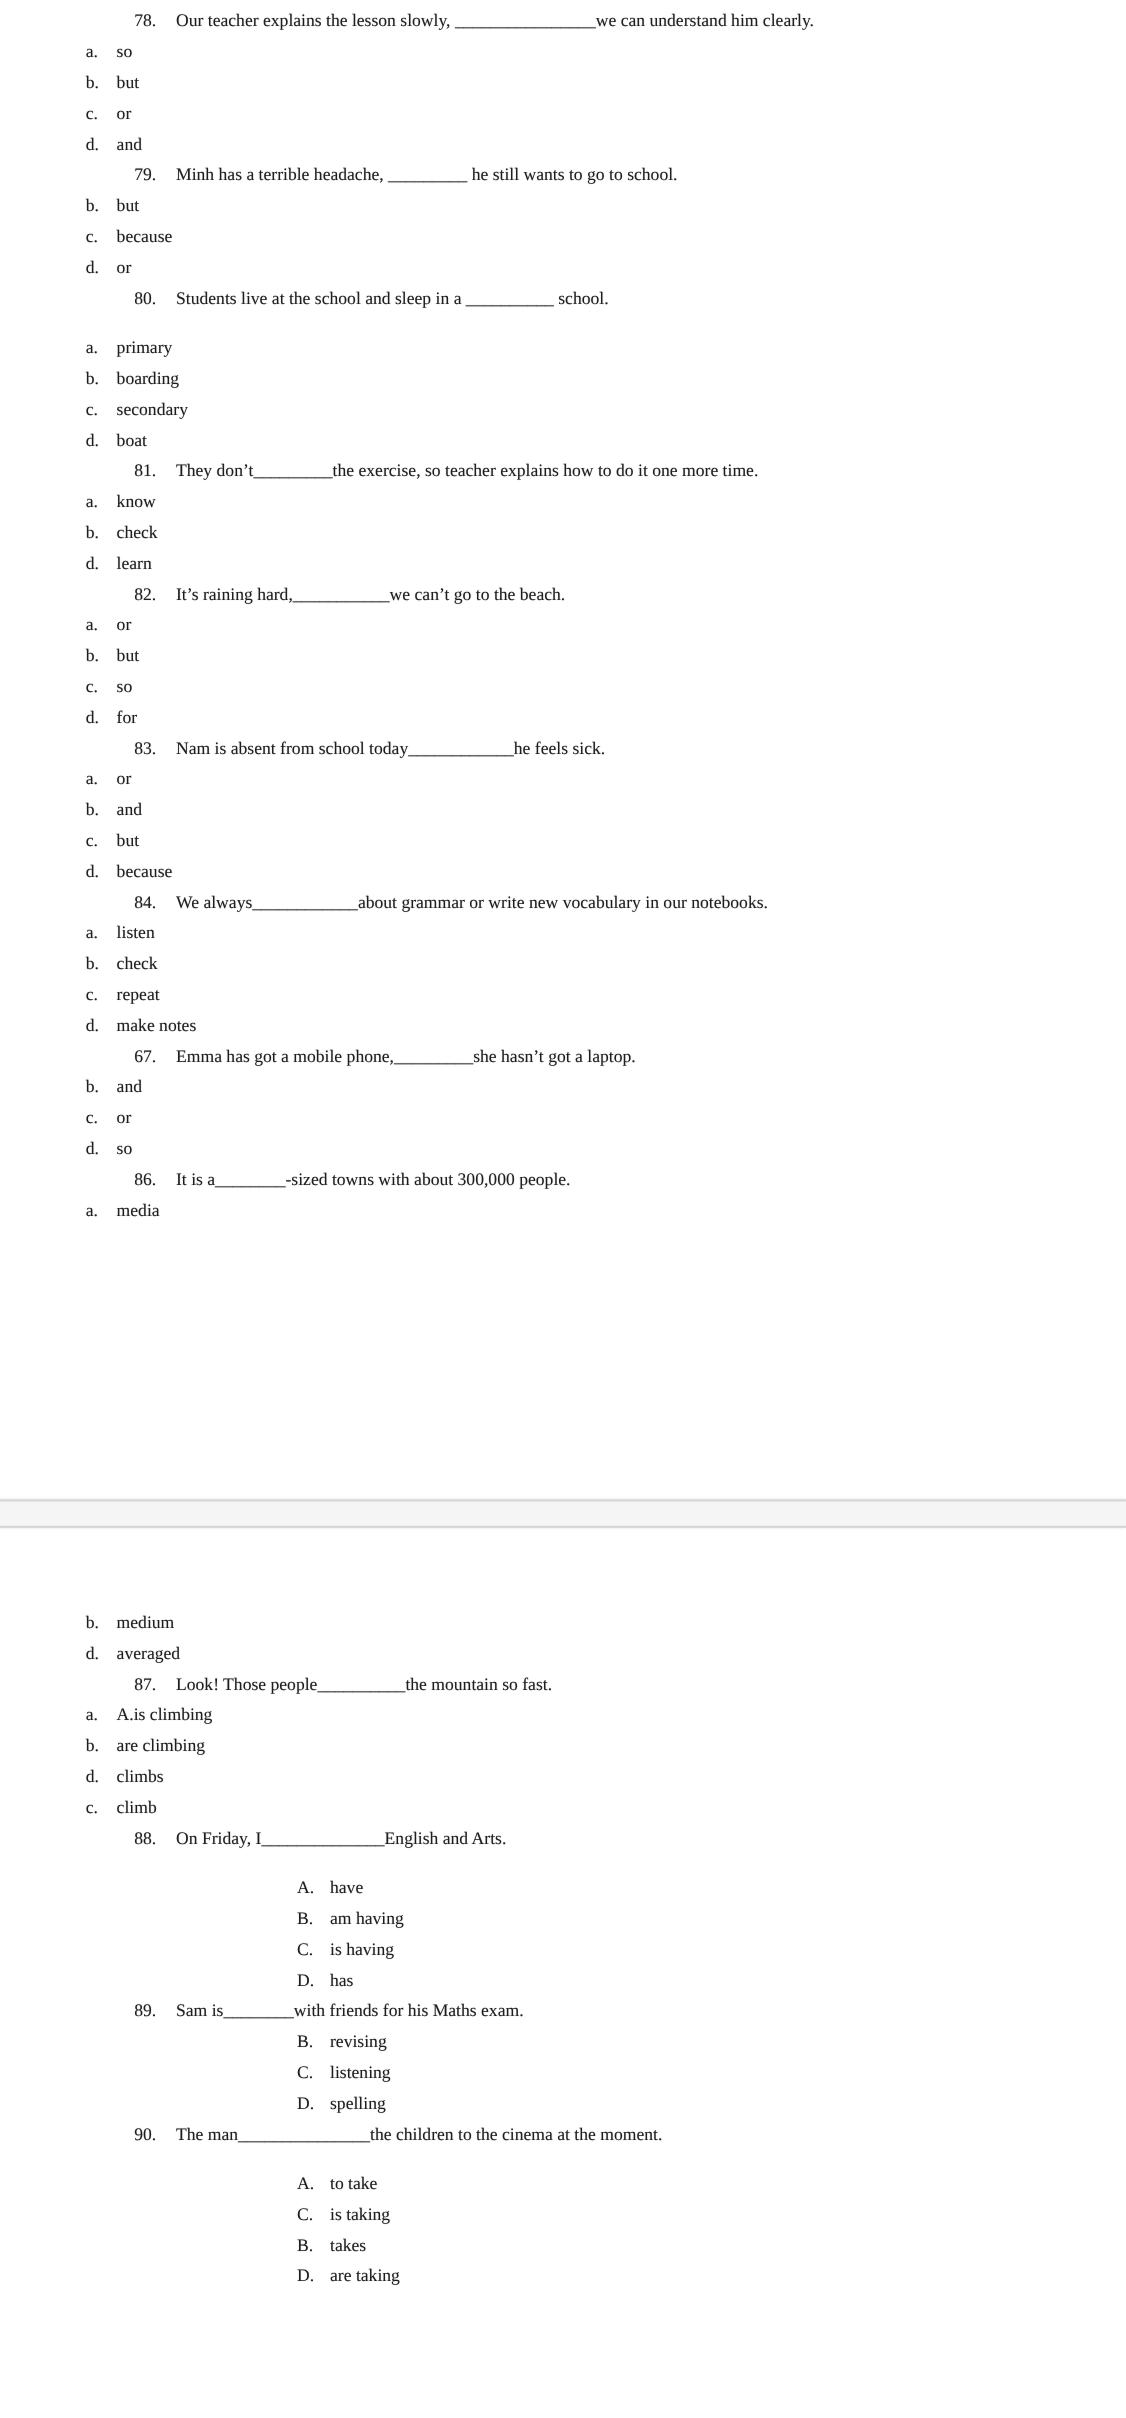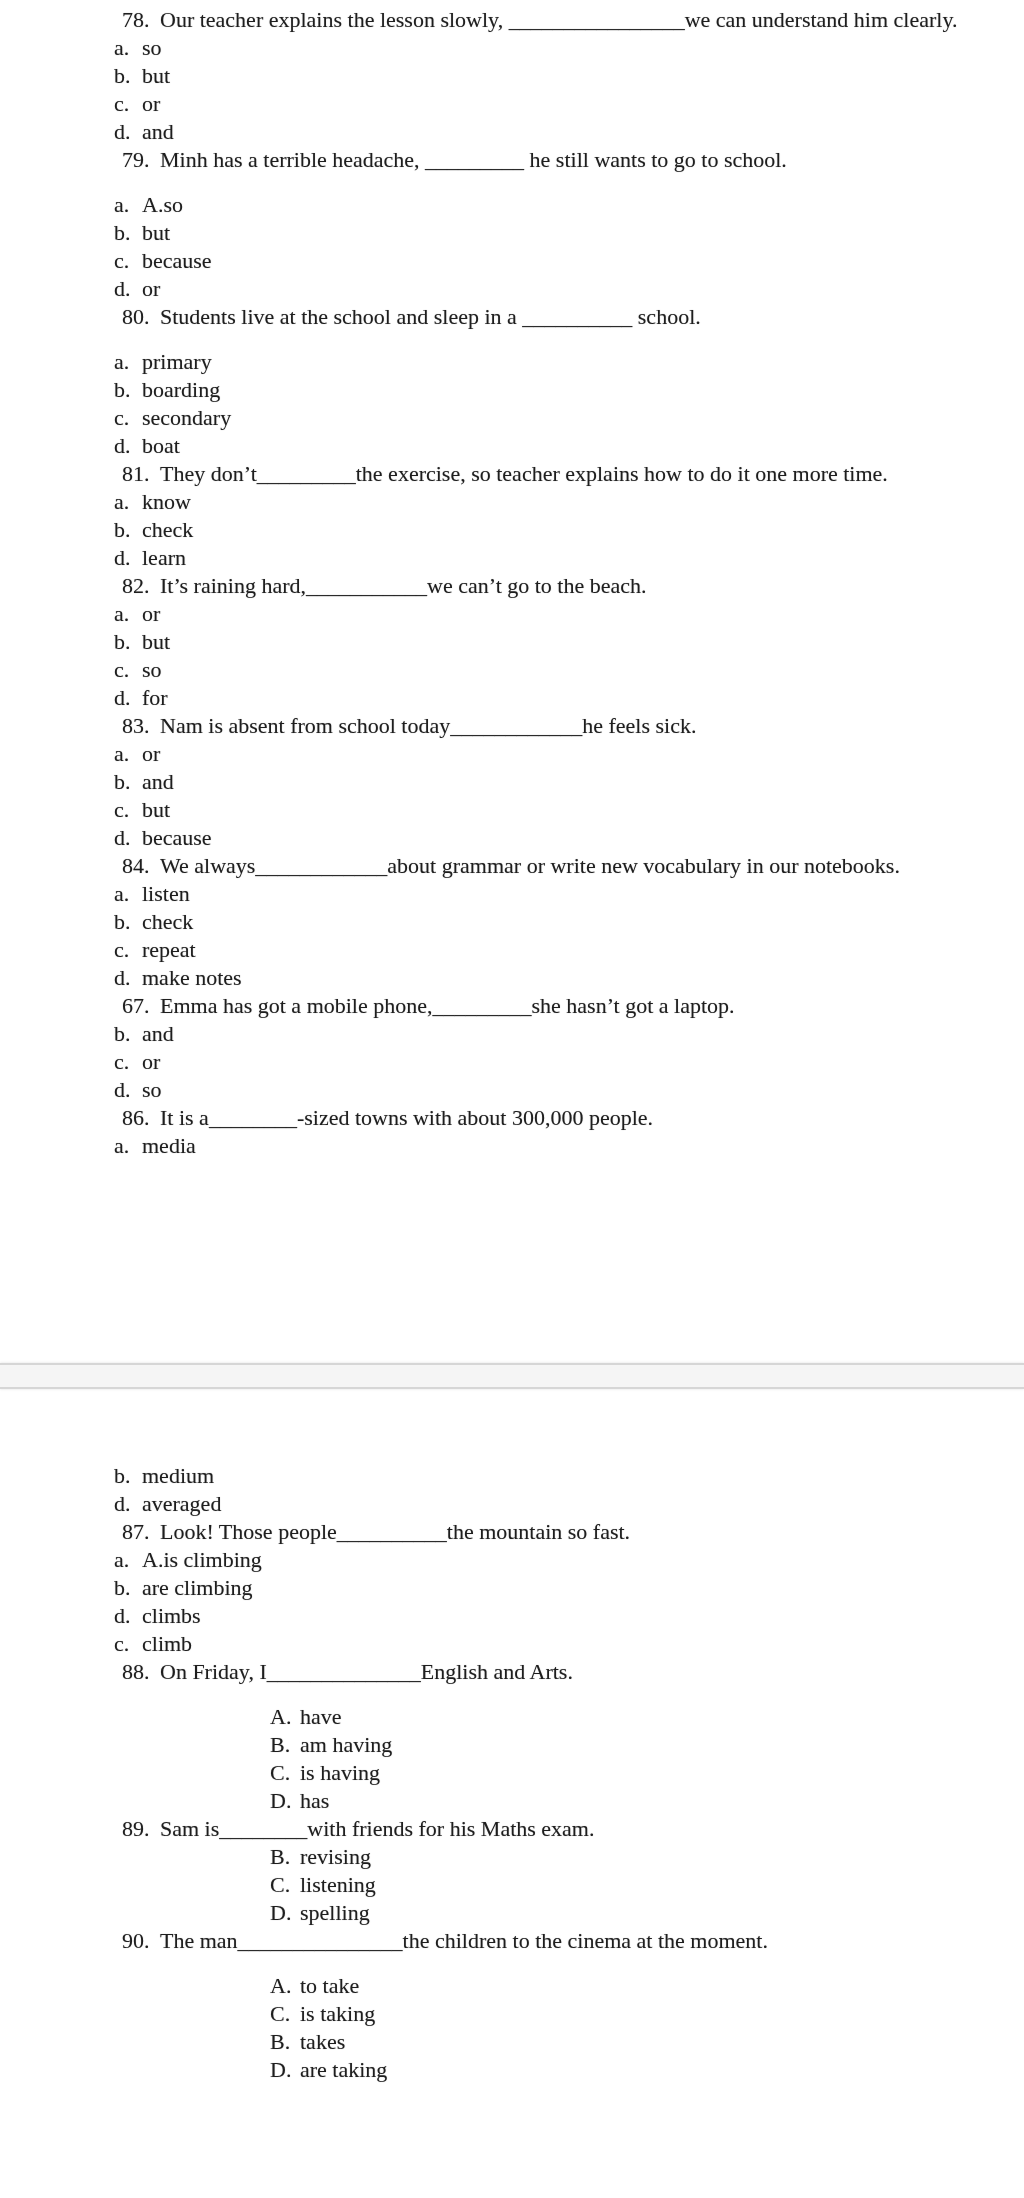--- a/index.html
+++ b/index.html
@@ -7,21 +7,21 @@
     padding: 0;
     background: #ffffff;
   }
   .sheet {
     position: relative;
     width: 1024px;
     height: 2198px;
     background: #ffffff;
     overflow: hidden;
     font-family: "Liberation Serif", "DejaVu Serif", serif;
-    font-size: 22px;
+    font-size: 16px;
     color: #1e1e1e;
     text-shadow: 0 0 1px rgba(30,30,30,0.35);
     text-decoration: underline;
   }
   .page {
     position: absolute;
     left: 0;
     width: 100%;
   }
   #page-1 { top: 6px; }
@@ -40,41 +40,40 @@
   .line {
     height: 28px;
     line-height: 28px;
     white-space: nowrap;
   }
   .q-line { padding-left: 122px; }
   .q-num {
     display: inline-block;
     min-width: 38px;
   }
-  .opt-line { padding-left: 114px; }
+  .opt-line { padding-left: 78px; }
   .opt-letter {
     display: inline-block;
     min-width: 28px;
   }
   .opt-deep { padding-left: 270px; }
   .opt-deep .opt-letter { min-width: 30px; }
   .gap-top { margin-top: 17px; }
 </style>
 </head>
 <body>
 
 <div class="sheet">
   <div id="page-1" class="page">
       <div class="line q-line"><span class="q-num">78.</span><span class="q-text">Our teacher explains the lesson slowly, ________________we can understand him clearly.</span></div>
       <div class="line opt-line"><span class="opt-letter">a.</span><span class="opt-text">so</span></div>
       <div class="line opt-line"><span class="opt-letter">b.</span><span class="opt-text">but</span></div>
       <div class="line opt-line"><span class="opt-letter">c.</span><span class="opt-text">or</span></div>
       <div class="line opt-line"><span class="opt-letter">d.</span><span class="opt-text">and</span></div>
       <div class="line q-line"><span class="q-num">79.</span><span class="q-text">Minh has a terrible headache, _________ he still wants to go to school.</span></div>
-      <div class="line opt-line gap-top"><span class="opt-letter">a.</span><span class="opt-text">A.so</span></div>
       <div class="line opt-line"><span class="opt-letter">b.</span><span class="opt-text">but</span></div>
       <div class="line opt-line"><span class="opt-letter">c.</span><span class="opt-text">because</span></div>
       <div class="line opt-line"><span class="opt-letter">d.</span><span class="opt-text">or</span></div>
       <div class="line q-line"><span class="q-num">80.</span><span class="q-text">Students live at the school and sleep in a __________ school.</span></div>
       <div class="line opt-line gap-top"><span class="opt-letter">a.</span><span class="opt-text">primary</span></div>
       <div class="line opt-line"><span class="opt-letter">b.</span><span class="opt-text">boarding</span></div>
       <div class="line opt-line"><span class="opt-letter">c.</span><span class="opt-text">secondary</span></div>
       <div class="line opt-line"><span class="opt-letter">d.</span><span class="opt-text">boat</span></div>
       <div class="line q-line"><span class="q-num">81.</span><span class="q-text">They don’t_________the exercise, so teacher explains how to do it one more time.</span></div>
       <div class="line opt-line"><span class="opt-letter">a.</span><span class="opt-text">know</span></div>

